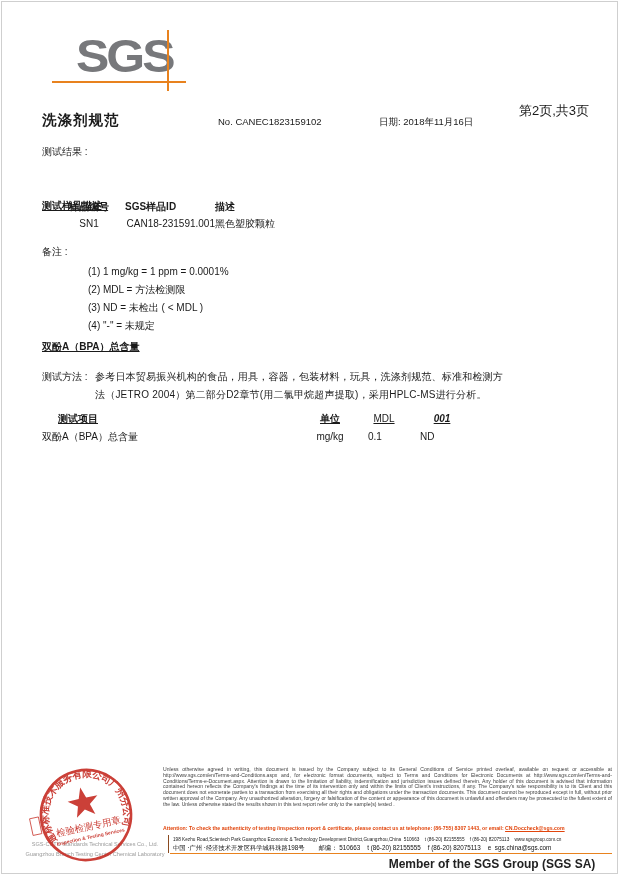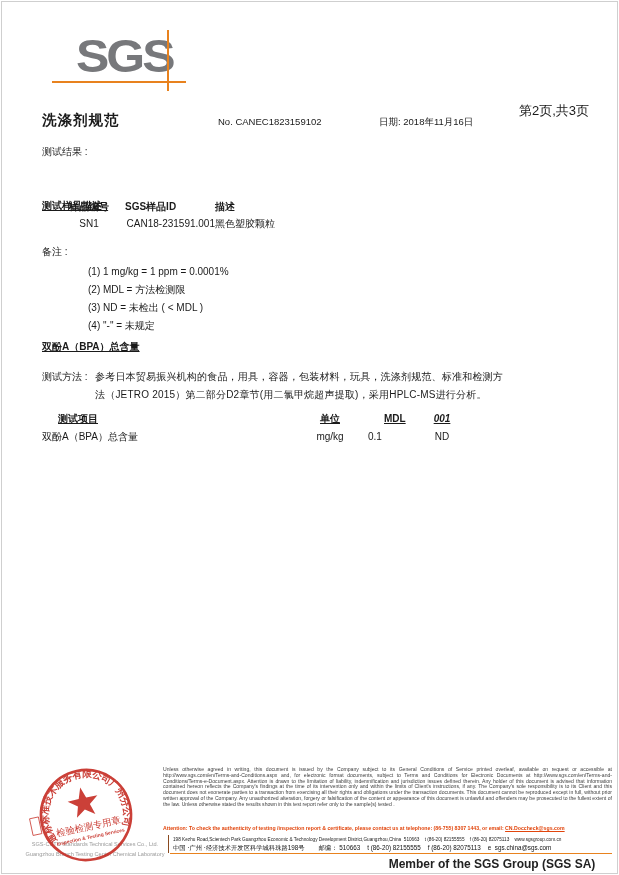--- a/index.html
+++ b/index.html
@@ -39,26 +39,26 @@
   .remark-2{left:88px;top:302px;}
   .remark-3{left:88px;top:320px;}
 
   .bpa-heading{left:42px;top:341px;font-weight:bold;text-decoration:underline;}
   .lbl-method{left:42px;top:371px;}
   .method-l1{left:95px;top:371px;letter-spacing:.2px;}
   .method-l2{left:95px;top:389px;letter-spacing:.2px;}
 
   .rt-h0{left:58px;top:413px;font-weight:bold;text-decoration:underline;}
   .rt-h1{left:305px;top:413px;width:50px;text-align:center;font-weight:bold;text-decoration:underline;}
-  .rt-h2{left:384px;top:413px;width:44px;font-weight:bold;text-decoration:underline;}
+  .rt-h2{left:362px;top:413px;width:44px;text-align:center;font-weight:normal;text-decoration:underline;}
   .rt-h3{left:420px;top:413px;width:44px;text-align:center;font-weight:bold;font-style:italic;text-decoration:underline;}
   .rt-c0{left:42px;top:431px;}
   .rt-c1{left:305px;top:431px;width:50px;text-align:center;}
   .rt-c2{left:368px;top:431px;width:44px;}
-  .rt-c3{left:420px;top:431px;width:44px;text-align:center;}
+  .rt-c3{left:420px;top:431px;width:44px;text-align:left;}
 
   
   .legal{left:163px;top:767px;width:449px;font-size:5.1px;line-height:5.75px;
     text-align:justify;color:#3d3d3d;}
   .attention{left:163px;top:825px;width:449px;font-size:5.2px;line-height:6px;
     font-weight:bold;color:#e1450c;}
   .addr-divider{left:168px;top:835px;width:1px;height:18px;background:#8a4a1f;}
   .addr-en{left:173px;top:837px;font-size:4.7px;color:#222;white-space:pre;}
   .addr-cn{left:173px;top:843.5px;font-size:6.3px;color:#111;white-space:pre;}
   .footer-rule{left:170px;top:852.5px;width:442px;height:1.5px;background:#e8821e;}
@@ -100,21 +100,21 @@
 
 <div class="abs body-text lbl-remarks">备注 :</div>
 <div class="abs body-text remark-0">(1) 1 mg/kg = 1 ppm = 0.0001%</div>
 <div class="abs body-text remark-1">(2) MDL = 方法检测限</div>
 <div class="abs body-text remark-2">(3) ND = 未检出 ( &lt; MDL )</div>
 <div class="abs body-text remark-3">(4) "-" = 未规定</div>
 
 <div class="abs body-text bpa-heading">双酚A（BPA）总含量</div>
 <div class="abs body-text lbl-method">测试方法 :</div>
 <div class="abs body-text method-l1">参考日本贸易振兴机构的食品，用具，容器，包装材料，玩具，洗涤剂规范、标准和检测方</div>
-<div class="abs body-text method-l2">法（JETRO 2015）第二部分D2章节(用二氯甲烷超声提取)，采用HPLC-MS进行分析。</div>
+<div class="abs body-text method-l2">法（JETRO 2004）第二部分D2章节(用二氯甲烷超声提取)，采用HPLC-MS进行分析。</div>
 
 <div>
   <div class="abs body-text rt-h0">测试项目</div>
   <div class="abs body-text rt-h1">单位</div>
   <div class="abs body-text rt-h2">MDL</div>
   <div class="abs body-text rt-h3">001</div>
   <div class="abs body-text rt-c0">双酚A（BPA）总含量</div>
   <div class="abs body-text rt-c1">mg/kg</div>
   <div class="abs body-text rt-c2">0.1</div>
   <div class="abs body-text rt-c3">ND</div>

